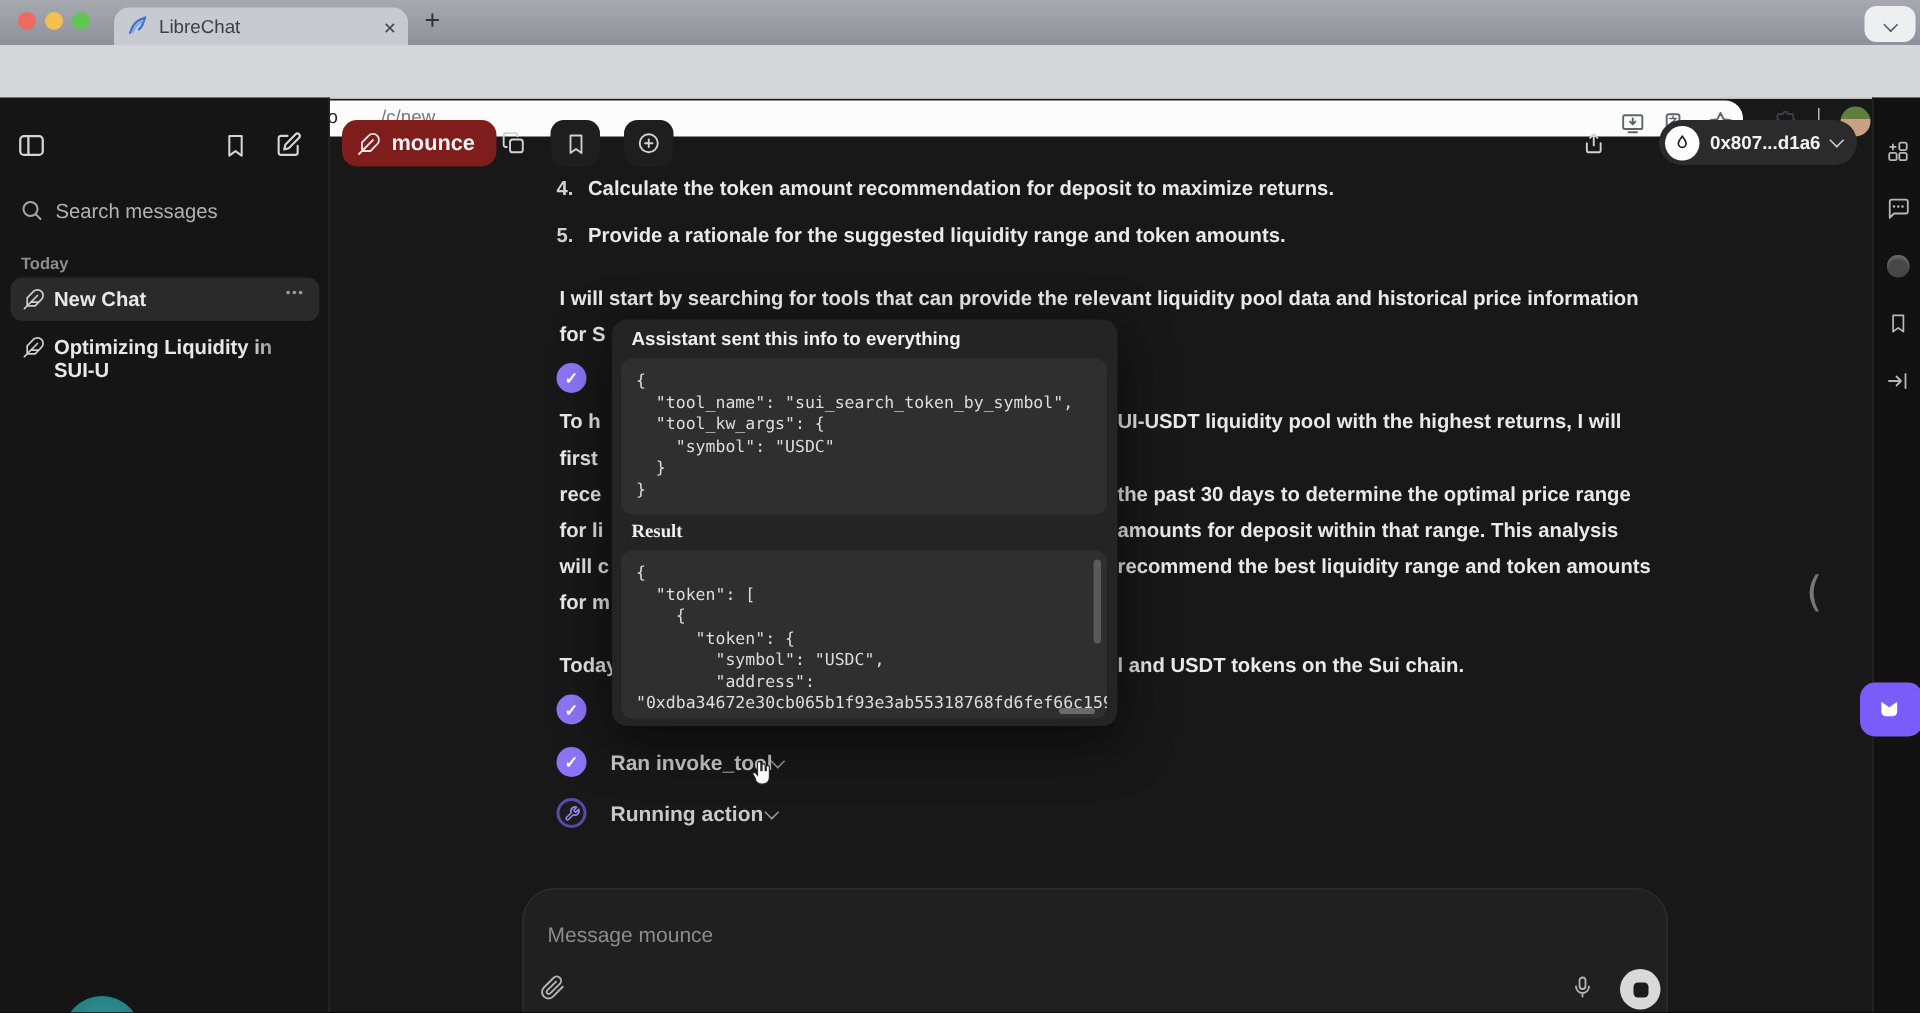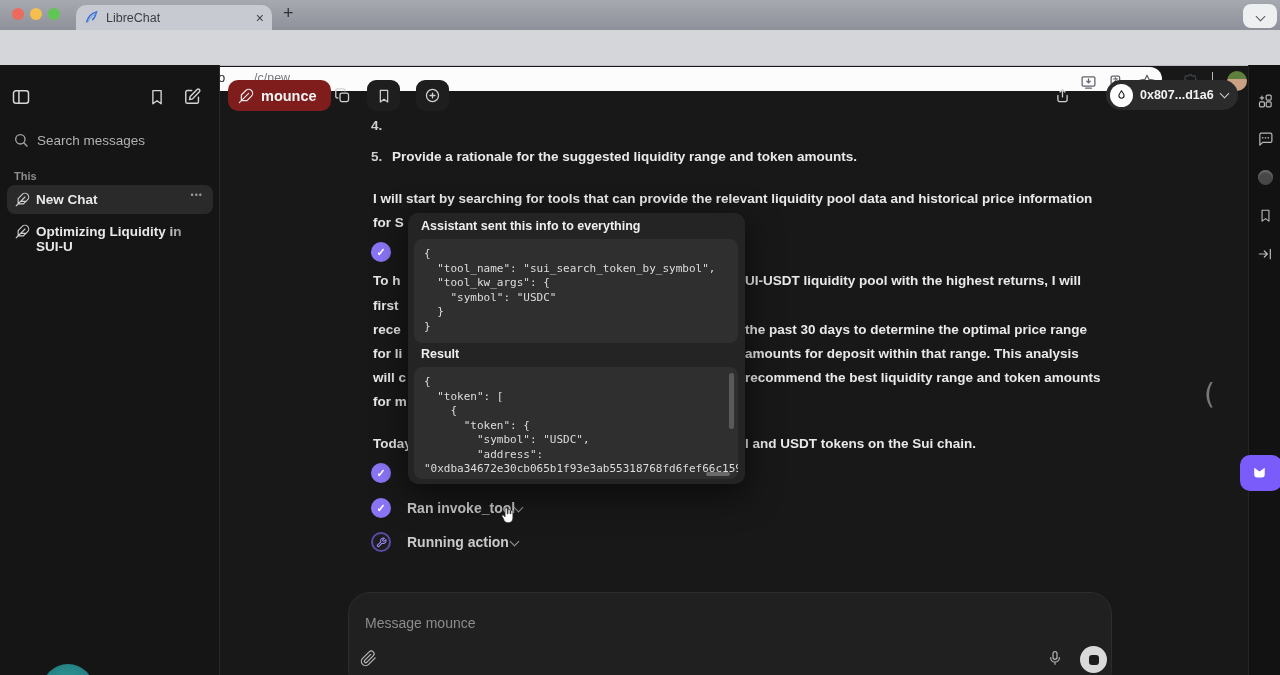--- a/index.html
+++ b/index.html
@@ -142,21 +142,21 @@
       <path d="M11 4.5H5.5a2 2 0 0 0-2 2v12a2 2 0 0 0 2 2h12a2 2 0 0 0 2-2V13" class="ic" stroke="#d5d5d5" stroke-width="1.8"></path>
       <path d="M17.8 3.2a2 2 0 0 1 2.9 2.9L12 15l-3.8.9.9-3.8z" class="ic" stroke="#d5d5d5" stroke-width="1.8"></path>
     </svg>
 
     <svg class="abs" style="left:13px;top:67px;" width="16" height="16" viewBox="0 0 24 24">
       <circle cx="11" cy="11" r="7" class="ic" stroke="#a5a5a5" stroke-width="2"></circle>
       <line x1="16.5" y1="16.5" x2="21" y2="21" class="ic" stroke="#a5a5a5" stroke-width="2"></line>
     </svg>
     <span class="abs stext" style="left:37px;top:68px;">Search messages</span>
 
-    <span class="abs today" style="left:14px;top:105px;">This</span>
+    <span class="abs today" style="left:14px;top:105px;">Today</span>
 
     <div class="abs newchat" style="top:120px;">
       <svg class="abs" style="left:8px;top:7px;" width="15" height="15" viewBox="0 0 24 24">
         <path d="M20.2 12.2a6 6 0 0 0-8.5-8.5L5 10.5V19h8.5zM16 8L2 22M17.5 15H9" class="ic" stroke="#cfcfcf" stroke-width="1.8"></path>
       </svg>
       <span class="abs navitem" style="left:29px;top:7px;text-align:center;">New Chat</span>
       <span class="abs" style="right:10px;top:5px;color:#9a9a9a;font-size:9px;letter-spacing:1px;">•••</span>
     </div>
 
     <div class="abs" style="left:7px;top:152px;width:206px;height:29px;">
@@ -199,20 +199,21 @@
     <div style="width:23px;height:23px;border-radius:50%;background:#fff;display:flex;align-items:center;justify-content:center;">
       <svg width="13" height="13" viewBox="0 0 24 24">
           <path d="M12 3.5c2.8 3.7 4.8 6 4.8 8.7a4.8 4.8 0 0 1-9.6 0c0-2.7 2-5 4.8-8.7z" fill="none" stroke="#17181b" stroke-width="2"></path>
         </svg>
     </div>
     <span class="wtext">0x807...d1a6</span>
     <span class="chev" style="border-color:#cfcfcf;margin-top:-3px;"></span>
   </div>
 
   <span class="abs ct num" style="left:371px;top:118px;">4.</span>
+  <span class="abs ct" style="left:392px;top:118px;">Calculate the token amount recommendation for deposit to maximize returns.</span>
   <span class="abs ct num" style="left:371px;top:149px;">5.</span>
   <span class="abs ct" style="left:373px;top:191px;">I will start by searching for tools that can provide the relevant liquidity pool data and historical price information</span>
 
   <span class="abs ct" style="left:392px;top:149px;">Provide a rationale for the suggested liquidity range and token amounts.</span>
   <span class="abs ct" style="left:373px;top:215px;">for S</span>
 
   <div class="abs check" style="left:371px;top:242px;">
       <span>✓</span>
     </div>
 
@@ -251,21 +252,21 @@
   <div class="abs tooltip">
     <span class="abs ttitle" style="left:13px;top:6px;">Assistant sent this info to everything</span>
     <div class="abs codebox" style="left:6px;top:26px;width:324px;height:104px;">
       <pre class="code">{
   "tool_name": "sui_search_token_by_symbol",
   "tool_kw_args": {
     "symbol": "USDC"
   }
 }</pre>
     </div>
-    <span class="abs ttitle" style="left:13px;top:134px;">Result</span>
+    <span class="abs ttitle" style="left:13px;top:134px;font-family:Liberation Serif, serif;">Result</span>
     <div class="abs codebox" style="left:6px;top:154px;width:324px;height:112px;">
       <pre class="code">{
   "token": [
     {
       "token": {
         "symbol": "USDC",
         "address":
 "0xdba34672e30cb065b1f93e3ab55318768fd6fef66c1594</pre>
       <div class="vsb"></div>
       <div class="hsb"></div>

